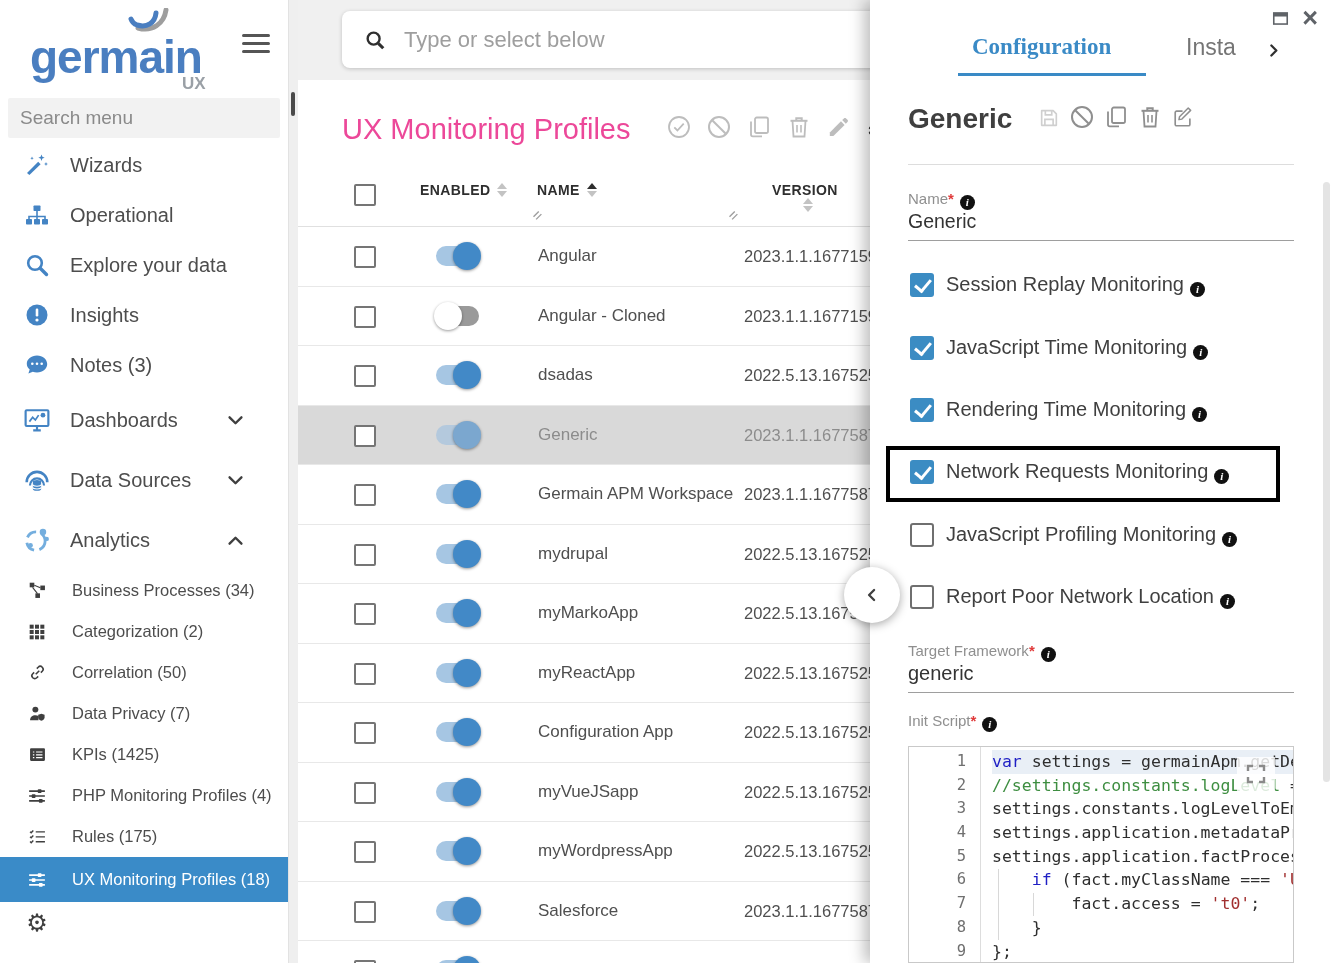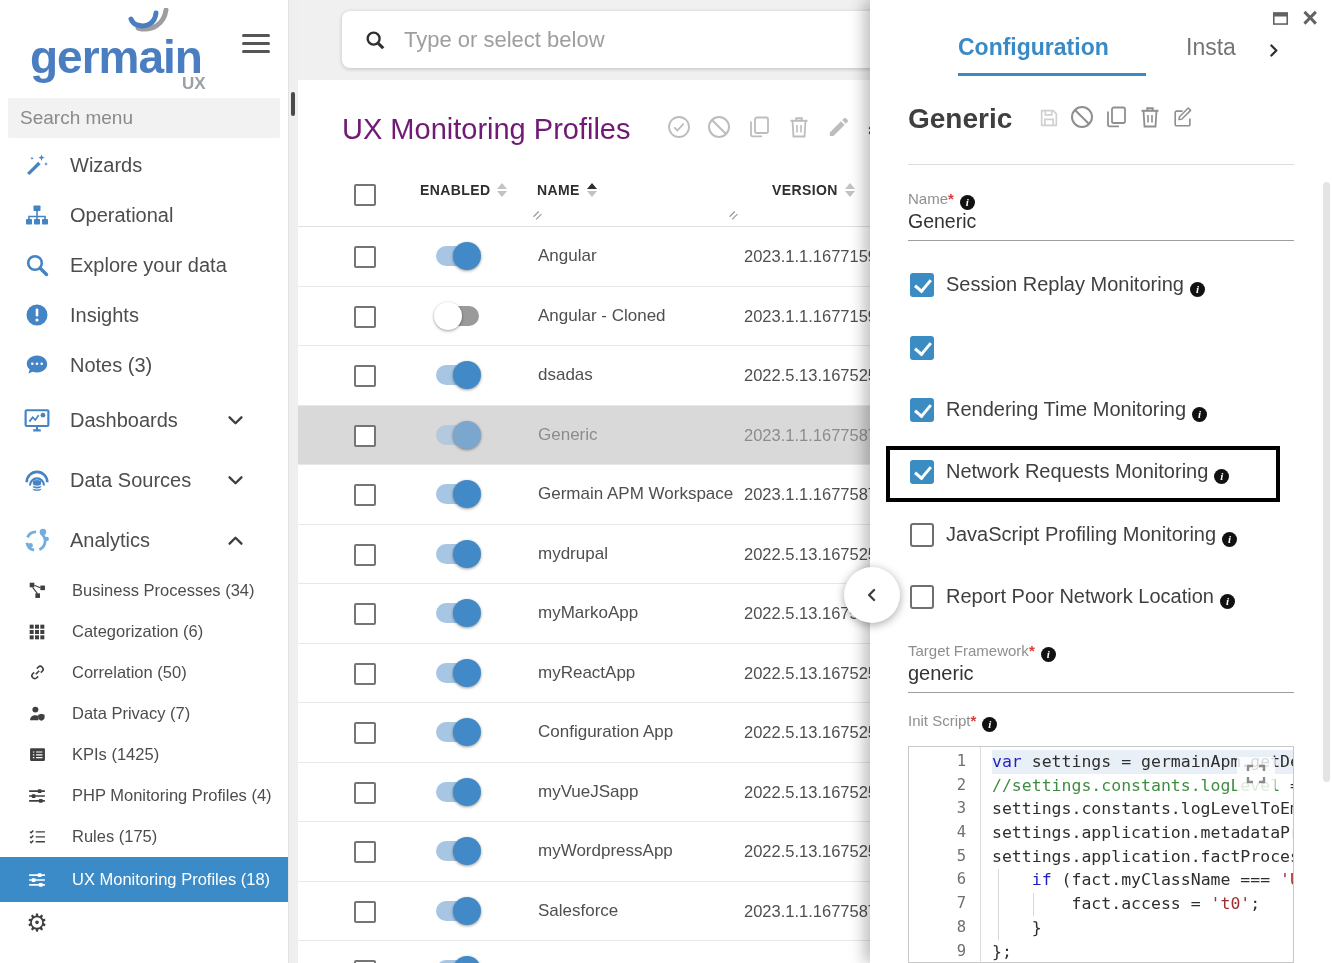--- a/index.html
+++ b/index.html
@@ -39,21 +39,21 @@
 
   
   #main{position:absolute;left:298px;top:0;width:1034px;height:963px;background:#fff;}
   #top-strip{position:absolute;left:0;top:0;width:100%;height:80px;background:#f0f0f0;}
   #search-card{position:absolute;left:44px;top:11px;width:640px;height:57px;background:#fff;border-radius:8px;
                box-shadow:0 1px 4px rgba(0,0,0,.2);display:flex;align-items:center;padding:0 22px;}
   #search-card .ic{color:#2f2f2f;margin-right:16px;}
   #search-card input{flex:1;border:0;outline:none;font-size:22px;color:#555;font-family:inherit;background:transparent;}
   #search-card input::placeholder{color:#9e9e9e;}
   #title-row{position:absolute;left:44px;top:104px;height:50px;display:flex;align-items:center;}
-  #page-title{font-size:29px;color:#701a75;font-weight:400;margin-right:36px;}
+  #page-title{font-size:29px;color:#ec4899;font-weight:400;margin-right:36px;}
   .tool{color:#bdbdbd;margin-right:16px;cursor:pointer;}
   .tool.dark{color:#3a3a3a;}
   #table{position:absolute;left:0;top:168px;width:100%;}
   #thead{position:relative;height:58px;border-bottom:1px solid #e0e0e0;}
   .hcell{position:absolute;top:14px;font-size:14px;font-weight:bold;color:#2e2e2e;letter-spacing:.4px;display:flex;align-items:center;cursor:pointer;}
   .sorts{display:inline-flex;flex-direction:column;margin-left:7px;gap:2px;}
   .arr{width:0;height:0;border-left:5px solid transparent;border-right:5px solid transparent;}
   .arr.up{border-bottom:6px solid #c3c3c3;}
   .arr.down{border-top:6px solid #c3c3c3;}
   .arr.on{border-bottom-color:#2e2e2e;}
@@ -271,21 +271,21 @@
               <rect x="17" y="1" width="6" height="6"></rect>
               <rect x="1" y="9" width="6" height="6"></rect>
               <rect x="9" y="9" width="6" height="6"></rect>
               <rect x="17" y="9" width="6" height="6"></rect>
               <rect x="1" y="17" width="6" height="6"></rect>
               <rect x="9" y="17" width="6" height="6"></rect>
               <rect x="17" y="17" width="6" height="6"></rect>
             </g>
           </svg>
         </span>
-        <span class="lbl">Categorization (6)</span>
+        <span class="lbl">Categorization (2)</span>
       </div>
       <div class="side-item sub">
         <span class="ic ">
           <svg width="17" height="17" viewBox="0 0 24 24">
             <g fill="none" stroke="currentColor" stroke-width="2.2">
               <path d="M9.5 14.5l5-5"></path>
               <path d="M11 6.5l2-2a4 4 0 0 1 5.7 5.7l-2 2"></path>
               <path d="M13 17.5l-2 2a4 4 0 0 1-5.7-5.7l2-2"></path>
             </g>
           </svg>
@@ -417,21 +417,21 @@
             <span class="arr down"></span>
           </span>
       </span>
       <span class="hcell" style="left:239px;">
         <span>NAME</span>
         <span class="sorts">
             <span class="arr up on"></span>
             <span class="arr down"></span>
           </span>
       </span>
-      <span class="hcell" style="left:474px;">
+      <span class="hcell" style="left:474px;flex-direction:column;">
         <span>VERSION</span>
         <span class="sorts">
             <span class="arr up"></span>
             <span class="arr down"></span>
           </span>
       </span>
       <span class="grip" style="left:232px;">
         <svg width="14" height="14" viewBox="0 0 16 16" stroke="currentColor" stroke-width="1.6" fill="none">
             <path d="M10 4L4 10M13 7l-6 6"></path>
           </svg>
@@ -563,21 +563,21 @@
   <div id="win-ctrls">
     <span class="ic">
       <svg width="19" height="19" viewBox="0 0 24 24">
           <rect x="3.5" y="5" width="17" height="14" fill="none" stroke="currentColor" stroke-width="2"></rect>
           <rect x="3.5" y="5" width="17" height="4.5" fill="currentColor"></rect>
         </svg>
     </span>
     <span id="close-x">×</span>
   </div>
   <div id="tabs">
-    <span class="tab active" style="left:88px;">Configuration</span>
+    <span class="tab active" style="left:102px;font-family:Liberation Serif, serif;">Configuration</span>
     <span class="tab inactive" style="left:316px;">Insta</span>
     <span id="tab-underline"></span>
     <span id="tab-more" class="ic">
       <svg width="17" height="17" viewBox="0 0 24 24" fill="none" stroke="currentColor" stroke-width="3.2" stroke-linecap="round" stroke-linejoin="round">
           <polyline points="9,5 16,12 9,19"></polyline>
         </svg>
     </span>
   </div>
   <div id="panel-head">
     <span id="panel-title">Generic</span>
@@ -619,20 +619,21 @@
   <span class="fvalue" style="top:210px;">Generic</span>
   <span class="frule" style="top:240px;"></span>
 
   <div id="cb-list">
       <div class="cb-row">
         <span class="cb checked"></span>
         <span class="cb-lbl">Session Replay Monitoring<span class="info">i</span></span>
       </div>
       <div class="cb-row">
         <span class="cb checked"></span>
+        <span class="cb-lbl">JavaScript Time Monitoring<span class="info">i</span></span>
       </div>
       <div class="cb-row">
         <span class="cb checked"></span>
         <span class="cb-lbl">Rendering Time Monitoring<span class="info">i</span></span>
       </div>
       <div class="cb-row hl">
         <span class="cb checked"></span>
         <span class="cb-lbl">Network Requests Monitoring<span class="info">i</span></span>
       </div>
       <div class="cb-row">

